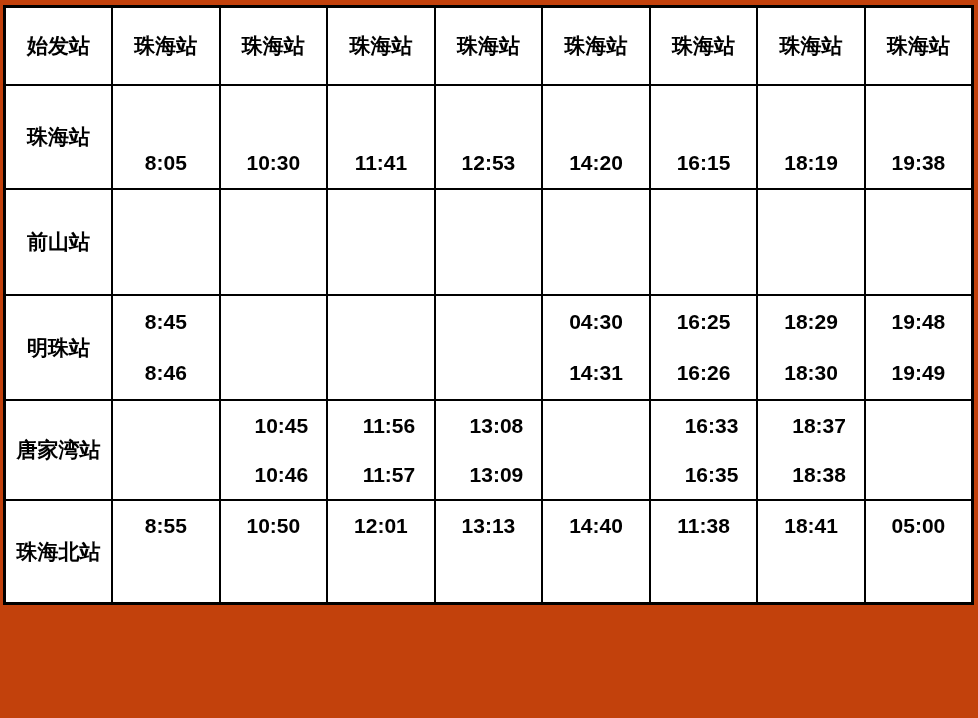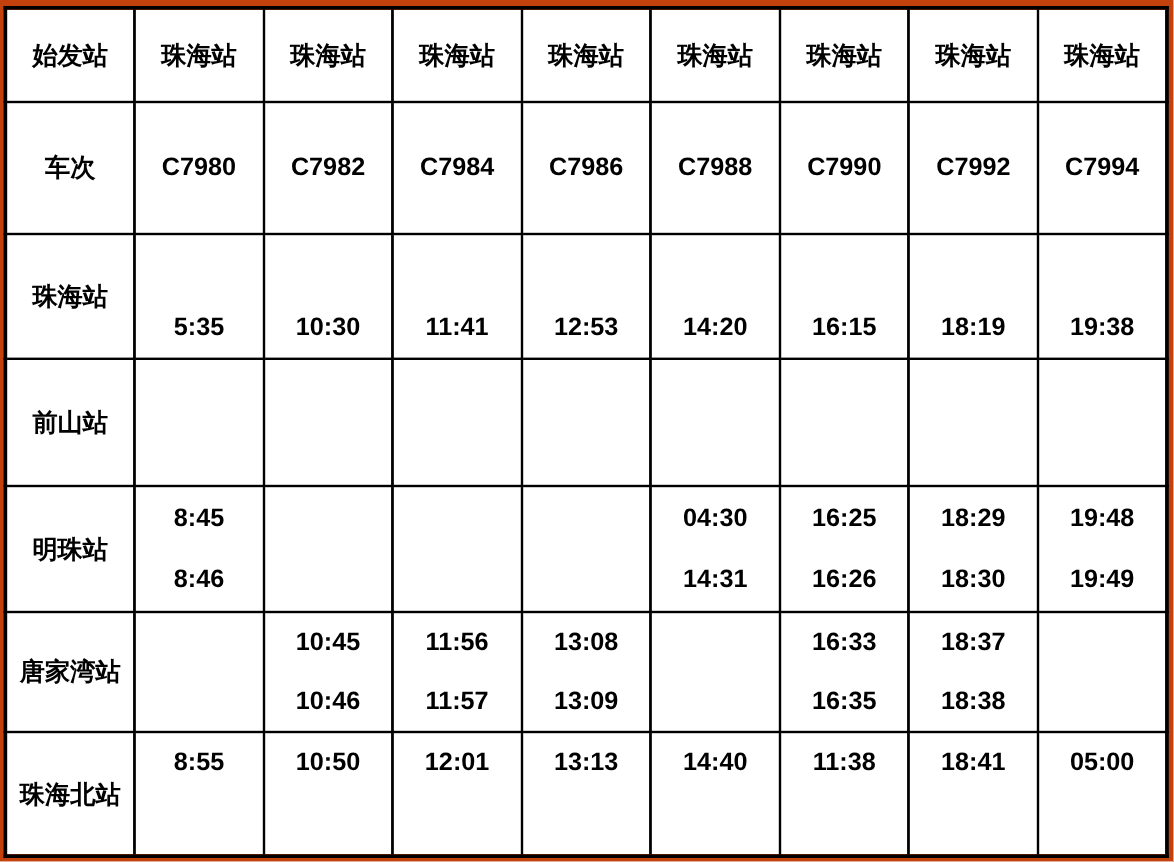--- a/index.html
+++ b/index.html
@@ -42,57 +42,46 @@
   td.timecell { vertical-align: top; }
   .slot {
     display: flex;
     align-items: center;
     justify-content: center;
     width: 100%;
   }
   tr.r-s0 .slot { height: 51px; }
   tr.r-s1 .slot { height: 52px; }
   tr.r-s2 .slot { height: 51px; }
-  tr.r-s3 .slot { height: 49px; }
+  tr.r-s3 .slot { height: 49px; padding-left: 8px; }
   tr.r-s4 .slot { height: 50px; }
 </style>
 </head>
 <body>
 
 <div class="canvas">
   <table class="timetable">
     <tbody>
         <tr class="r-header">
       <th>始发站</th>
       <th>珠海站</th>
       <th>珠海站</th>
       <th>珠海站</th>
       <th>珠海站</th>
       <th>珠海站</th>
       <th>珠海站</th>
       <th>珠海站</th>
       <th>珠海站</th>
     </tr>
-    <tr class="r-train">
-      <td>车次</td>
-      <td>C7980</td>
-      <td>C7982</td>
-      <td>C7984</td>
-      <td>C7986</td>
-      <td>C7988</td>
-      <td>C7990</td>
-      <td>C7992</td>
-      <td>C7994</td>
-    </tr>
 
     <tr class="r-s0">
       <td>珠海站</td>
       <td class="timecell">
             <div class="slot"></div>
-            <div class="slot">5:35</div>
+            <div class="slot">8:05</div>
           </td>
       <td class="timecell">
             <div class="slot"></div>
             <div class="slot">10:30</div>
           </td>
       <td class="timecell">
             <div class="slot"></div>
             <div class="slot">11:41</div>
           </td>
       <td class="timecell">

